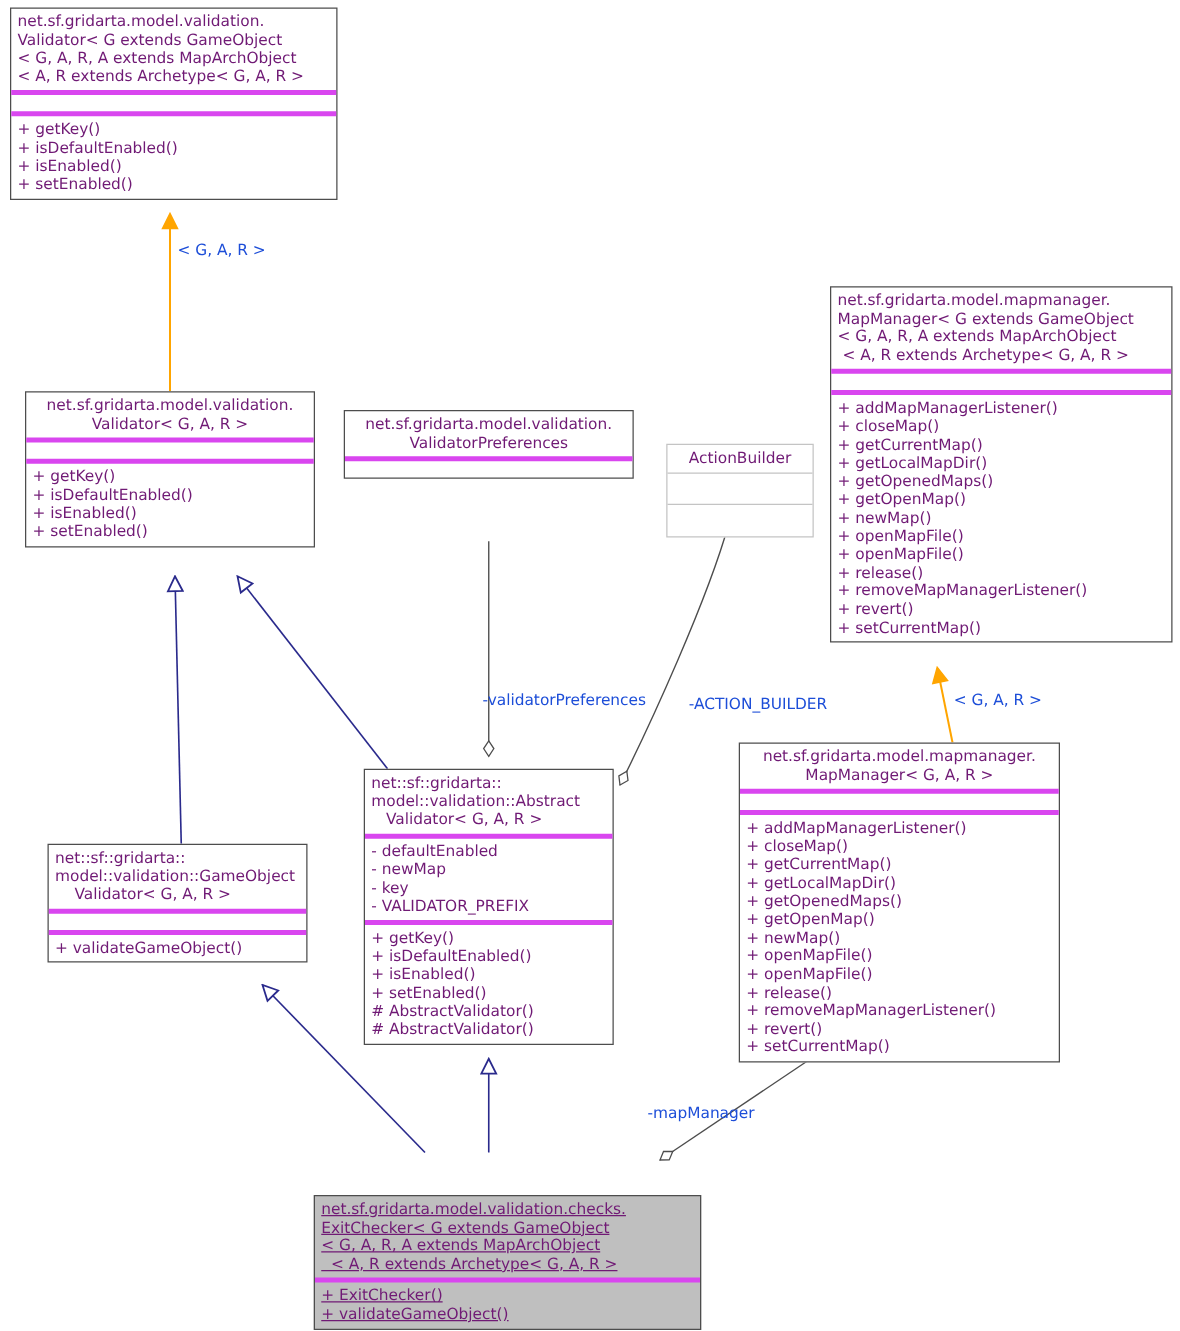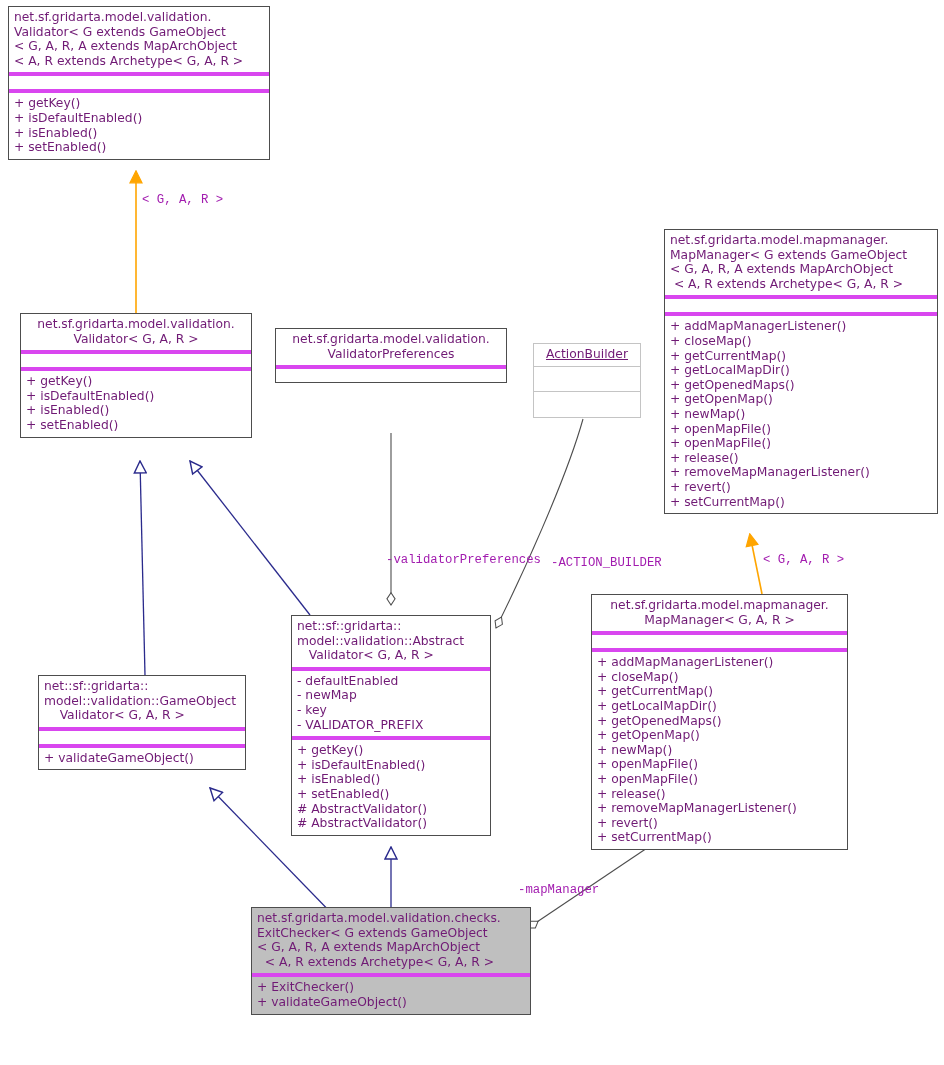--- a/index.html
+++ b/index.html
@@ -61,24 +61,23 @@
     border-top: 1px solid #c4c4c4;
   }
   .sect.empty {
     height: 17px;
     padding: 0;
   }
   .edge-label {
     position: absolute;
     font-size: 12.3px;
     line-height: 14px;
-    color: #a21caf;
+    color: #1d4ed8;
     white-space: nowrap;
     z-index: 6;
-    font-family: Liberation Mono, monospace;
   }
 </style>
 </head>
 <body>
 
 <div id="canvas">
 
   <svg class="edges" viewBox="0 0 944 1065">
     <defs>
       <marker id="hollowTriBlue" viewBox="0 0 12 12" refX="11" refY="6" markerWidth="11" markerHeight="11" orient="auto-start-reverse">
@@ -160,21 +159,21 @@
 + isEnabled()
 + setEnabled()</div>
   </div>
 
   <div class="umlbox" style="left:275px; top:328px; width:232px;">
     <div class="sect title centered">net.sf.gridarta.model.validation.
 ValidatorPreferences</div>
     <div class="sect attrs empty"></div>
   </div>
 
-  <div class="umlbox light" style="left:533px; top:343px; width:108px;text-decoration:underline;">
+  <div class="umlbox light" style="left:533px; top:355px; width:118px;">
     <div class="sect title centered">ActionBuilder</div>
     <div class="sect attrs empty" style="height:25px;"></div>
     <div class="sect ops empty" style="height:26px;"></div>
   </div>
 
   <div class="umlbox" style="left:664px; top:229px; width:274px;">
     <div class="sect title">net.sf.gridarta.model.mapmanager.
 MapManager&lt; G extends GameObject
 &lt; G, A, R, A extends MapArchObject
  &lt; A, R extends Archetype&lt; G, A, R &gt;</div>
@@ -230,21 +229,21 @@
   </div>
 
   <div class="umlbox" style="left:38px; top:675px; width:208px;">
     <div class="sect title">net::sf::gridarta::
 model::validation::GameObject
     Validator&lt; G, A, R &gt;</div>
     <div class="sect attrs empty"></div>
     <div class="sect ops">+ validateGameObject()</div>
   </div>
 
-  <div class="umlbox filled" style="left:251px; top:907px; width:280px;">
+  <div class="umlbox filled" style="left:251px; top:956px; width:310px;text-decoration:underline;">
     <div class="sect title">net.sf.gridarta.model.validation.checks.
 ExitChecker&lt; G extends GameObject
 &lt; G, A, R, A extends MapArchObject
   &lt; A, R extends Archetype&lt; G, A, R &gt;</div>
     <div class="sect ops">+ ExitChecker()
 + validateGameObject()</div>
   </div>
 
 </div>
 

